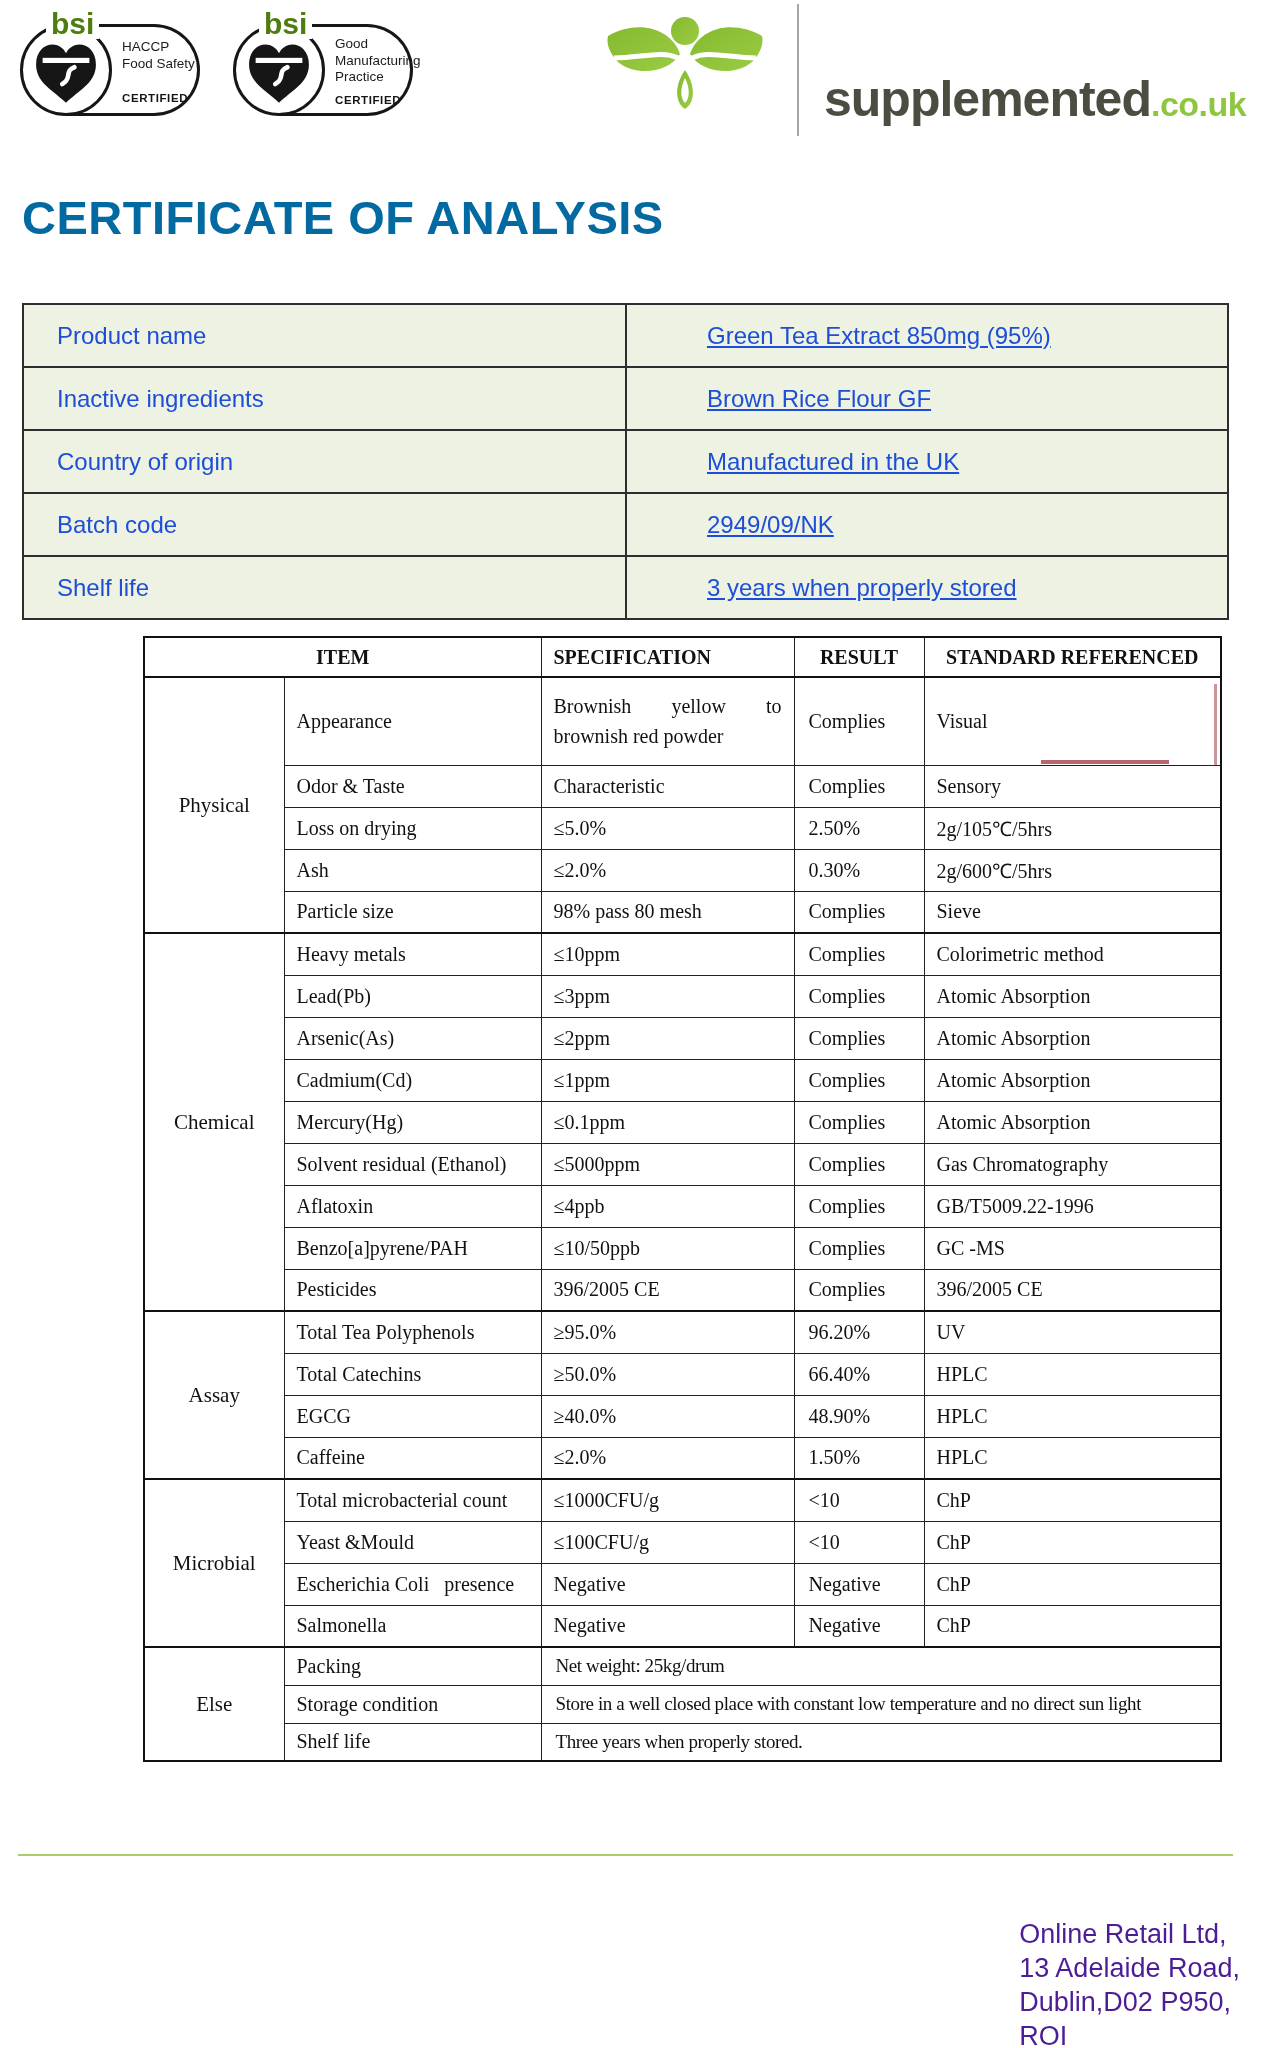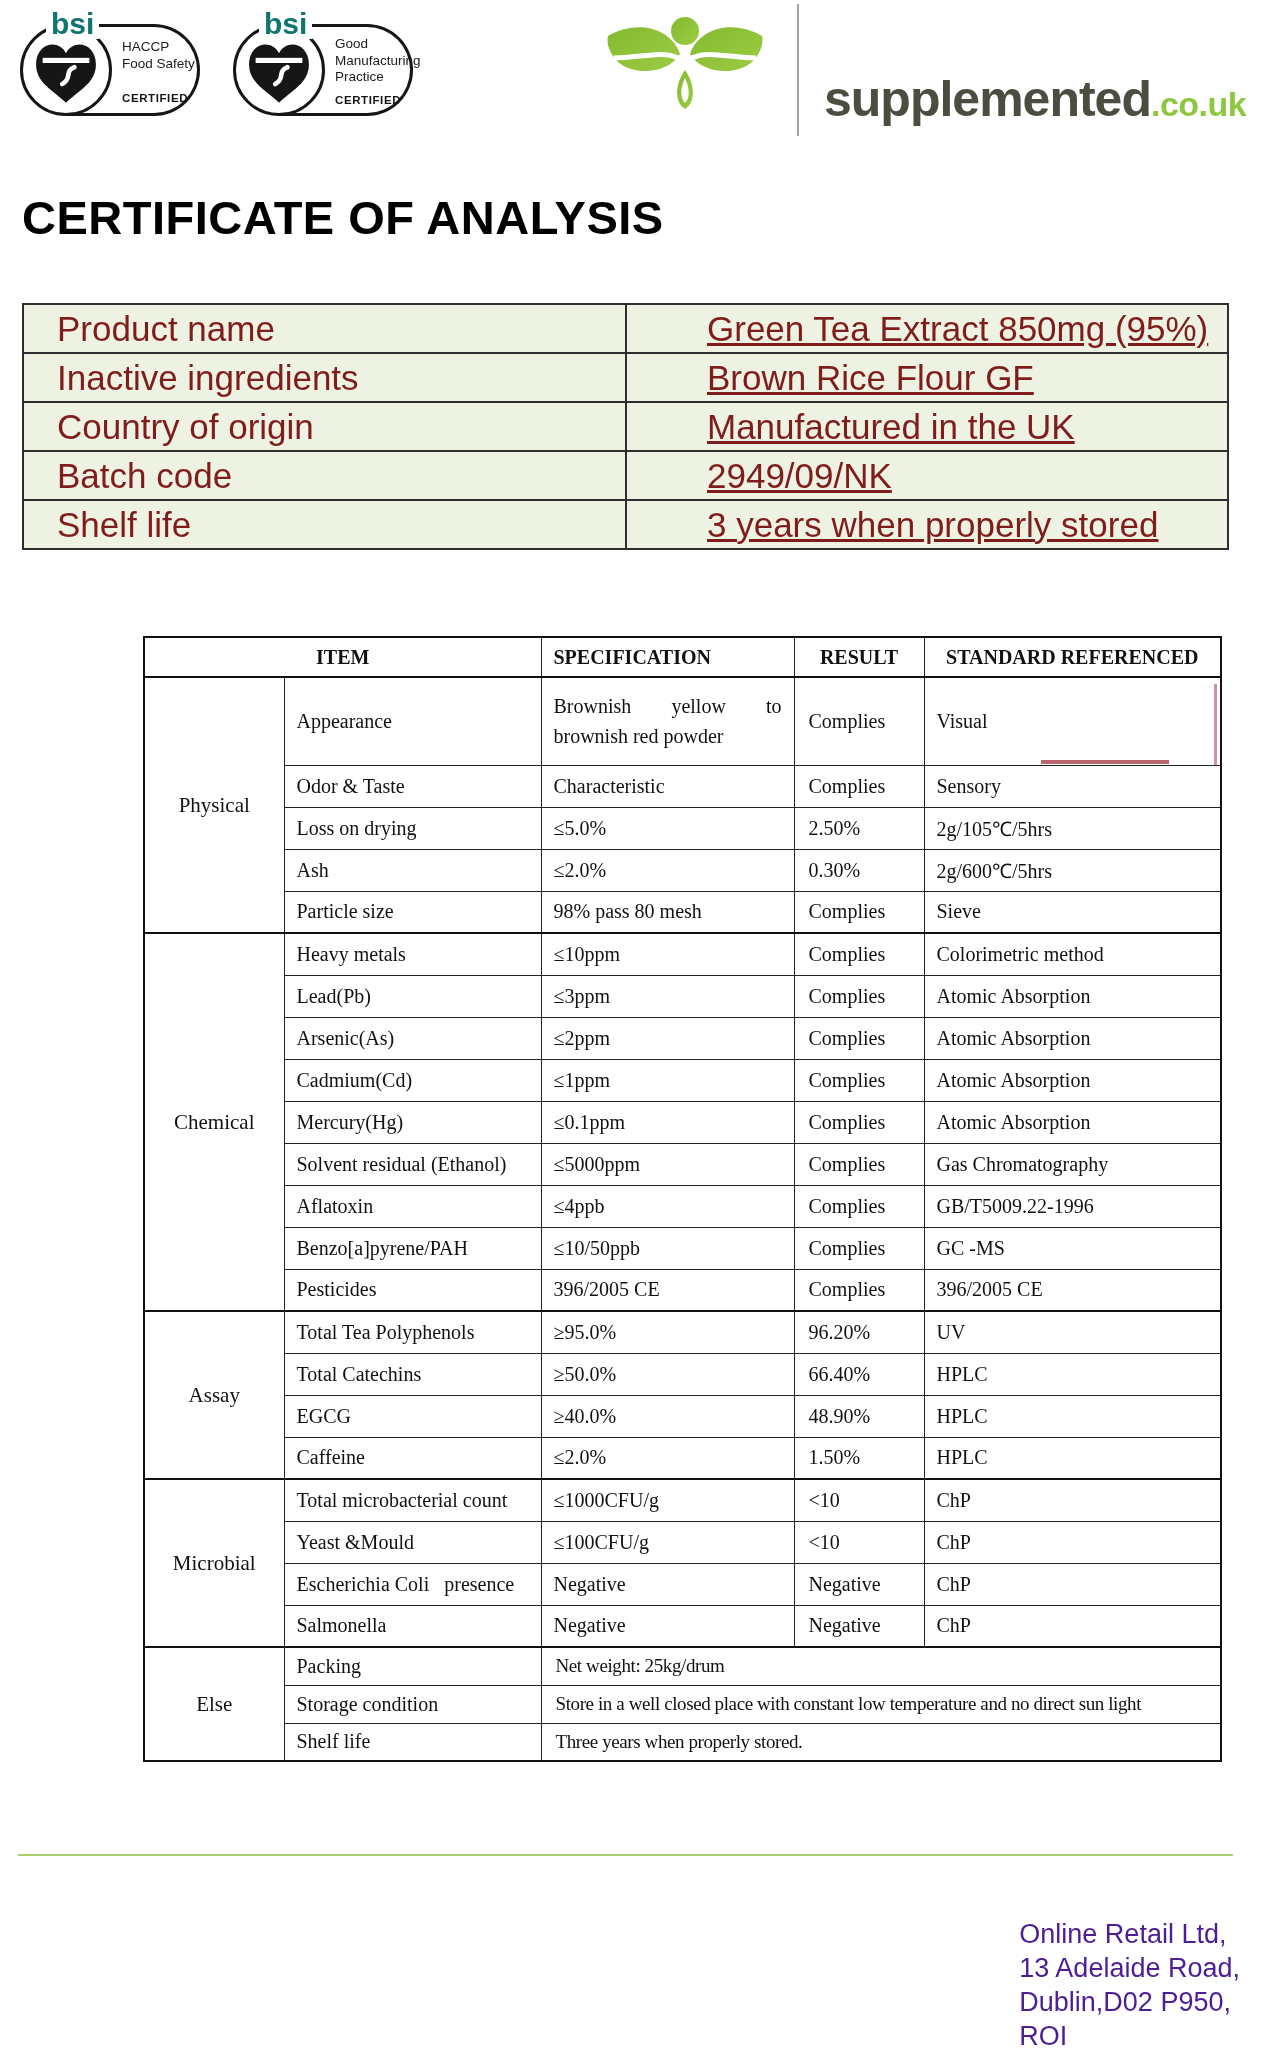--- a/index.html
+++ b/index.html
@@ -15,48 +15,48 @@
   .badge .pill {
     position:absolute; left:46px; right:0; top:0; bottom:0;
     border:3px solid #161616; border-left:none; border-radius:0 46px 46px 0;
   }
   .badge .circle {
     position:absolute; left:0; top:0; width:92px; height:92px;
     background:#fff; border:3px solid #161616; border-radius:50%;
   }
   .badge .bsi-label {
     position:absolute; top:-15px; left:26px; background:#fff; padding:0 5px;
-    font-weight:bold; font-size:30px; line-height:30px; color:#0f766e;
+    font-weight:bold; font-size:30px; line-height:30px; color:#4d7c0f;
   }
   .badge .btxt {
     position:absolute; left:102px; top:15px;
     font-size:13.5px; line-height:16.5px; color:#1c1c1c;
   }
   .badge .bcert {
     position:absolute; left:102px; bottom:12px;
     font-size:11.5px; font-weight:bold; letter-spacing:.6px; color:#161616;
   }
 
   .logo-divider { position:absolute; left:797px; top:4px; width:2px; height:132px; background:#a3a7a6; }
   .wordmark { position:absolute; left:824px; top:34px; display:flex; align-items:baseline; white-space:nowrap; }
   .wordmark .wname { font-weight:bold; font-size:50px; letter-spacing:-1px; color:#4d4c41;margin-top:36px; }
   .wordmark .wtld  { font-weight:bold; font-size:34px; letter-spacing:-0.5px; color:#8dc63f; }
 
   
   .coa-title {
     position:absolute; left:22px; top:190px;
-    font-size:47px; font-weight:bold; color:#000000; letter-spacing:0.5px;
+    font-size:47px; font-weight:bold; color:#0369a1; letter-spacing:0.5px;
   }
 
   
   .info-wrap { position:absolute; left:22px; top:303px; }
   table.info { border-collapse:collapse; table-layout:fixed; width:1205px; background:#edf2e2; }
   table.info td {
-    border:2px solid #2e2e2e; height:49px;
-    font-size:35px; color:#7f1d1d; vertical-align:middle;
+    border:2px solid #2e2e2e; height:63px;
+    font-size:24px; color:#1d4ed8; vertical-align:middle;
   }
   table.info td.lbl { width:603px; padding-left:33px; }
   table.info td.val { width:602px; padding-left:80px;text-decoration:underline; }
 
   
   .spec-wrap { position:absolute; left:95px; top:636px; width:890px;margin-left:48px; }
   table.spec {
     border-collapse:collapse; table-layout:fixed; width:1077px;
     font-family:"Liberation Serif", serif; color:#111;
   }

